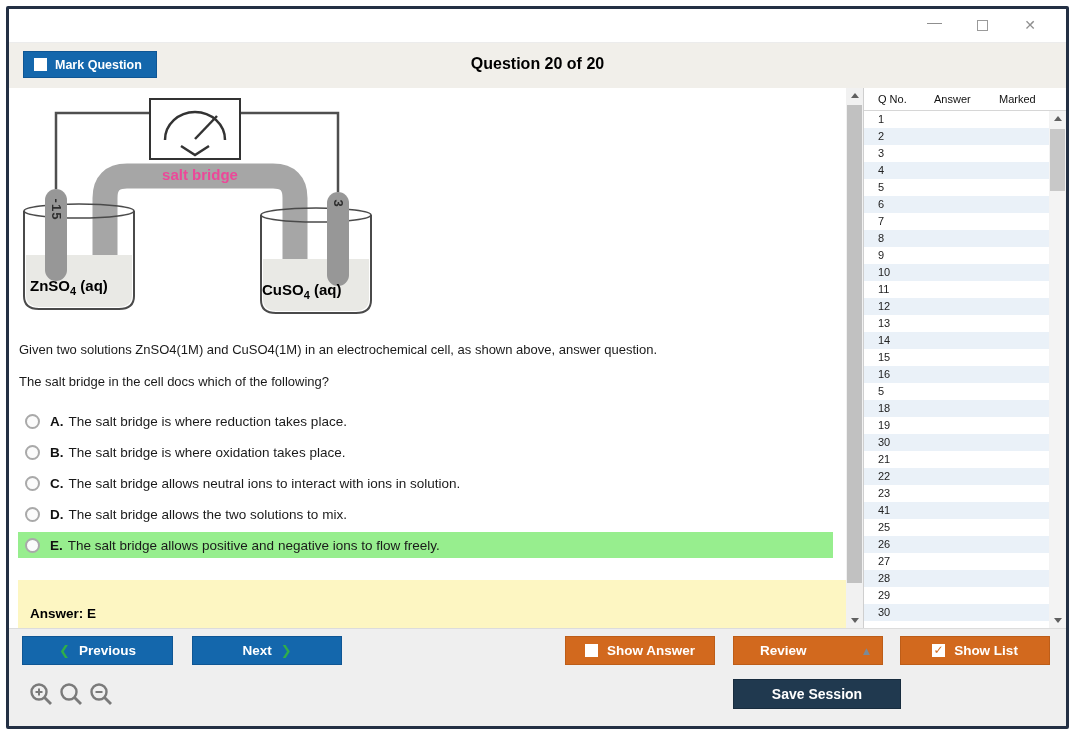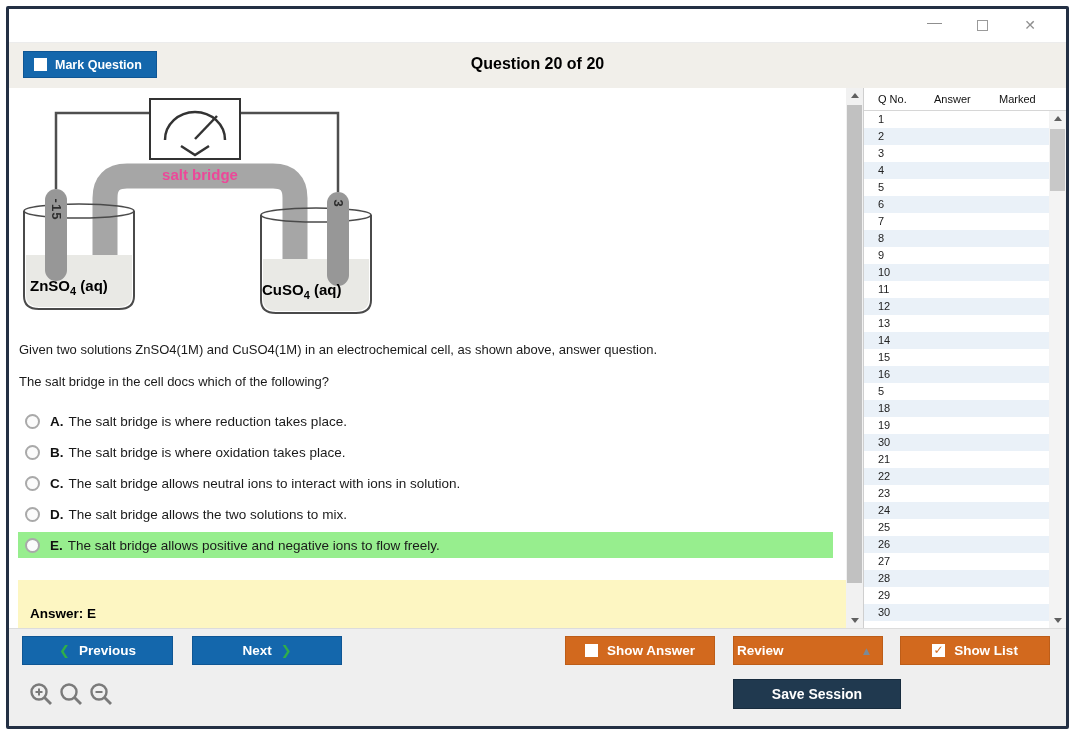--- a/index.html
+++ b/index.html
@@ -82,21 +82,21 @@
   
   .footer{position:relative;height:98px;background:#efefef;border-top:1px solid #dcdcdc;}
   .fbtn{position:absolute;height:29px;display:flex;align-items:center;justify-content:center;
     font-size:13.5px;font-weight:bold;color:#fff;cursor:pointer;gap:9px;}
   .blue{background:#1467ac;border:1px solid #0f5694;}
   .orange{background:#d2691e;border:1px solid #bd5d18;}
   .navy{background:#20394f;border:1px solid #182c3e;}
   .btn-prev{left:13px;top:7px;width:151px;}
   .btn-next{left:183px;top:7px;width:150px;}
   .btn-showanswer{left:556px;top:7px;width:150px;}
-  .btn-review{left:724px;top:7px;width:150px;justify-content:flex-start;padding-left:3px;}
+  .btn-review{left:724px;top:7px;width:150px;justify-content:flex-start;padding-left:26px;}
   .btn-showlist{left:891px;top:7px;width:150px;}
   .btn-save{left:724px;top:50px;width:168px;height:30px;font-weight:bold;font-size:14px;}
   .btn-end{left:891px;top:50px;width:150px;height:30px;font-weight:normal;font-size:14px;}
   .chev{font-family:"DejaVu Sans",sans-serif;color:#2fae4a;font-size:13px;font-weight:bold;}
   .review-caret{position:absolute;right:12px;top:9px;font-size:9px;color:#7b8a97;font-family:"DejaVu Sans",sans-serif;}
   .check-glyph{position:absolute;left:0px;top:-1px;width:13px;text-align:center;
     font-size:12px;color:#d2691e;font-weight:bold;font-family:"DejaVu Sans",sans-serif;}
   .zoom-icons{position:absolute;left:19px;top:52px;display:flex;gap:3px;}
   .zoom-icons svg{cursor:pointer;}
 </style>
@@ -221,21 +221,21 @@
             <div class="qrow alt">14</div>
             <div class="qrow">15</div>
             <div class="qrow alt">16</div>
             <div class="qrow">5</div>
             <div class="qrow alt">18</div>
             <div class="qrow">19</div>
             <div class="qrow alt">30</div>
             <div class="qrow">21</div>
             <div class="qrow alt">22</div>
             <div class="qrow">23</div>
-            <div class="qrow alt">24</div>
+            <div class="qrow alt">41</div>
             <div class="qrow">25</div>
             <div class="qrow alt">26</div>
             <div class="qrow">27</div>
             <div class="qrow alt">28</div>
             <div class="qrow">29</div>
             <div class="qrow alt">30</div>
           </div>
         <div class="side-scroll">
           <div class="scroll-arrow" style="top:0;">
               <span class="tri-up"></span>

